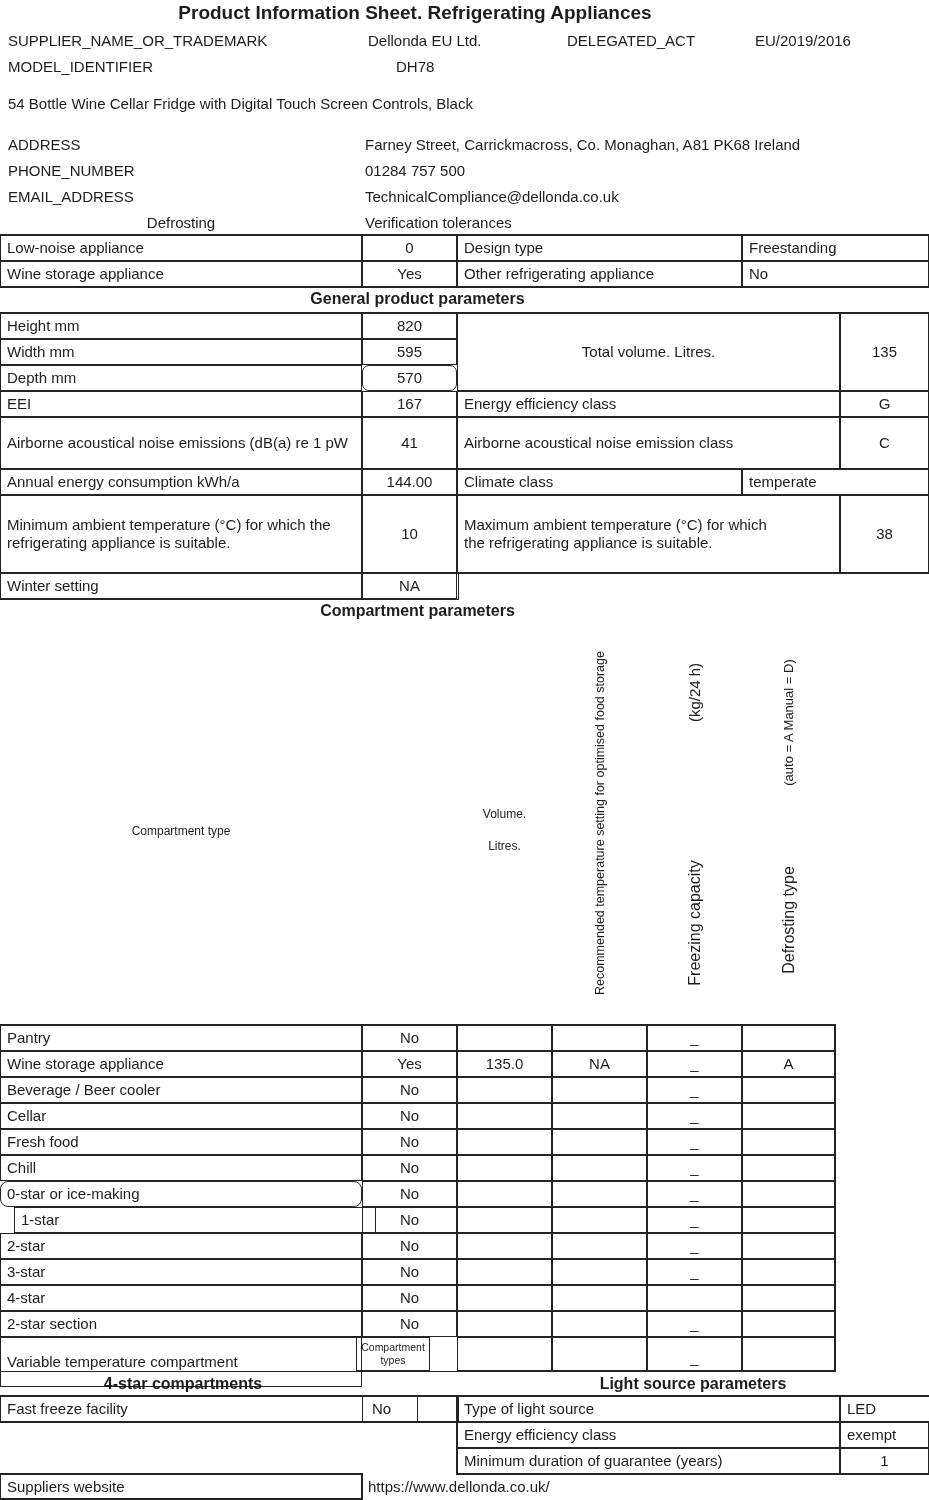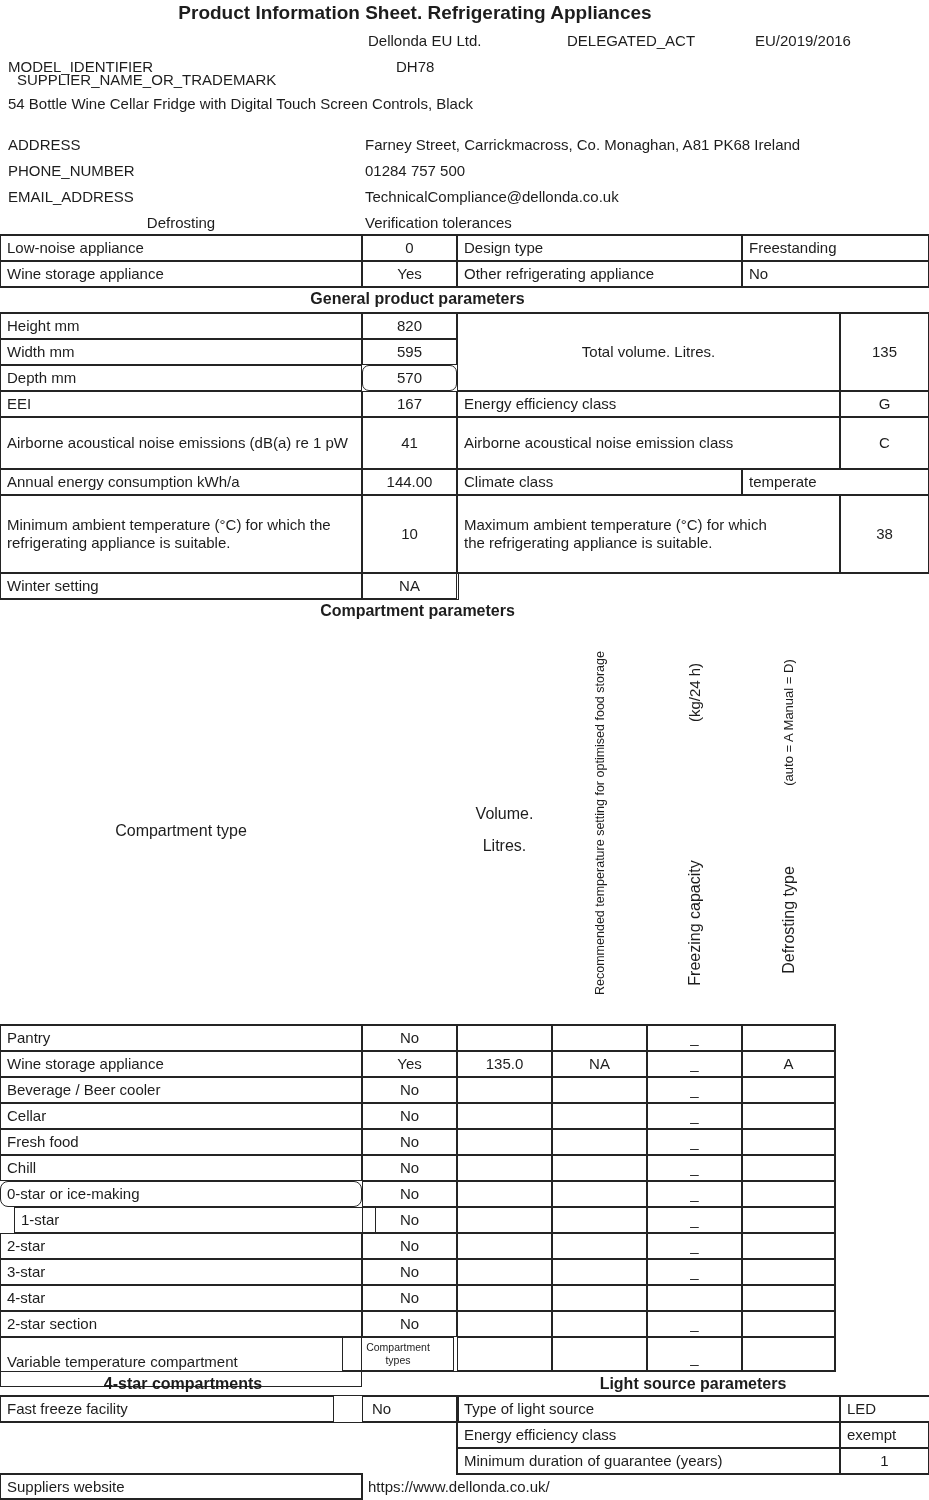--- a/index.html
+++ b/index.html
@@ -22,31 +22,31 @@
   .under { justify-content:center; align-items:flex-end; padding-bottom:3px; }
   .smallcell { font-size:10.5px; justify-content:center; text-align:center; line-height:1.2; padding:1px 10px; }
   .pr-narrow { padding-right:28px; }
   .outline { position:absolute; border:1px solid #242424; pointer-events:none; box-sizing:border-box; }
   .rot { position:absolute; display:flex; align-items:center; justify-content:center; }
   .rot > span { transform:rotate(-90deg); white-space:nowrap; display:block; }
   .f12 > span { font-size:12.5px; }
   .f13 > span { font-size:13px; }
   .f15 > span { font-size:15px; }
   .f16 > span { font-size:16px; }
-  .colhead { position:absolute; display:flex; align-items:center; justify-content:center; text-align:center; font-size:16px; }
+  .colhead { position:absolute; display:flex; align-items:center; justify-content:center; text-align:center; font-size:12px; }
   .twoline { flex-direction:column; line-height:32px; }
 </style>
 </head>
 <body>
 
 <div class="page">
 
   <div class="title">Product Information Sheet. Refrigerating Appliances</div>
 
-  <div class="txt" style="left:17px;top:32px;margin-top:39px;">SUPPLIER_NAME_OR_TRADEMARK</div>
+  <div class="txt" style="left:8px;top:32px;">SUPPLIER_NAME_OR_TRADEMARK</div>
   <div class="txt" style="left:368px;top:32px;">Dellonda EU Ltd.</div>
   <div class="txt" style="left:567px;top:32px;">DELEGATED_ACT</div>
   <div class="txt" style="left:755px;top:32px;">EU/2019/2016</div>
 
   <div class="txt" style="left:8px;top:58px;">MODEL_IDENTIFIER</div>
   <div class="txt" style="left:396px;top:58px;">DH78</div>
 
   <div class="txt" style="left:8px;top:95px;">54 Bottle Wine Cellar Fridge with Digital Touch Screen Controls, Black</div>
 
   <div class="txt" style="left:8px;top:136px;">ADDRESS</div>
@@ -211,31 +211,31 @@
   <div class="cell vc" style="left:742px;top:1285px;width:93px;height:26px;"></div>
 
   <div class="cell" style="left:0;top:1311px;width:362px;height:26px;">2-star section</div>
   <div class="cell vc" style="left:362px;top:1311px;width:95px;height:26px;">No</div>
   <div class="cell vc" style="left:457px;top:1311px;width:95px;height:26px;"></div>
   <div class="cell vc" style="left:552px;top:1311px;width:95px;height:26px;"></div>
   <div class="cell under" style="left:647px;top:1311px;width:95px;height:26px;">_</div>
   <div class="cell vc" style="left:742px;top:1311px;width:93px;height:26px;"></div>
 
   <div class="cell" style="left:0;top:1337px;width:362px;height:50px;">Variable temperature compartment</div>
-  <div class="cell smallcell" style="left:342px;top:1337px;width:112px;height:34px;">Compartment types</div>
+  <div class="cell smallcell" style="left:356px;top:1337px;width:74px;height:34px;">Compartment types</div>
   <div class="cell vc" style="left:457px;top:1337px;width:95px;height:34px;"></div>
   <div class="cell vc" style="left:552px;top:1337px;width:95px;height:34px;"></div>
   <div class="cell under" style="left:647px;top:1337px;width:95px;height:34px;">_</div>
   <div class="cell vc" style="left:742px;top:1337px;width:93px;height:34px;"></div>
   <div class="outline" style="left:-1px;top:1024px;width:837px;height:348px;"></div>
 
   <div class="heading" style="left:0;top:1374px;width:366px;">4-star compartments</div>
   <div class="heading" style="left:457px;top:1374px;width:472px;">Light source parameters</div>
 
-  <div class="cell" style="left:0;top:1396px;width:334px;height:26px;">Fast freeze facility</div>
+  <div class="cell" style="left:0;top:1396px;width:418px;height:26px;">Fast freeze facility</div>
   <div class="cell" style="left:362px;top:1396px;width:95px;height:26px;padding-left:9px;">No</div>
   <div class="outline" style="left:-1px;top:1395px;width:460px;height:28px;"></div>
 
   <div class="cell" style="left:457px;top:1396px;width:383px;height:26px;">Type of light source</div>
   <div class="cell" style="left:840px;top:1396px;width:112px;height:26px;">LED</div>
   <div class="cell" style="left:457px;top:1422px;width:383px;height:26px;">Energy efficiency class</div>
   <div class="cell" style="left:840px;top:1422px;width:89px;height:26px;">exempt</div>
   <div class="cell" style="left:457px;top:1448px;width:383px;height:26px;">Minimum duration of guarantee (years)</div>
   <div class="cell vc" style="left:840px;top:1448px;width:89px;height:26px;">1</div>
   <div class="outline" style="left:456px;top:1395px;width:474px;height:80px;"></div>

